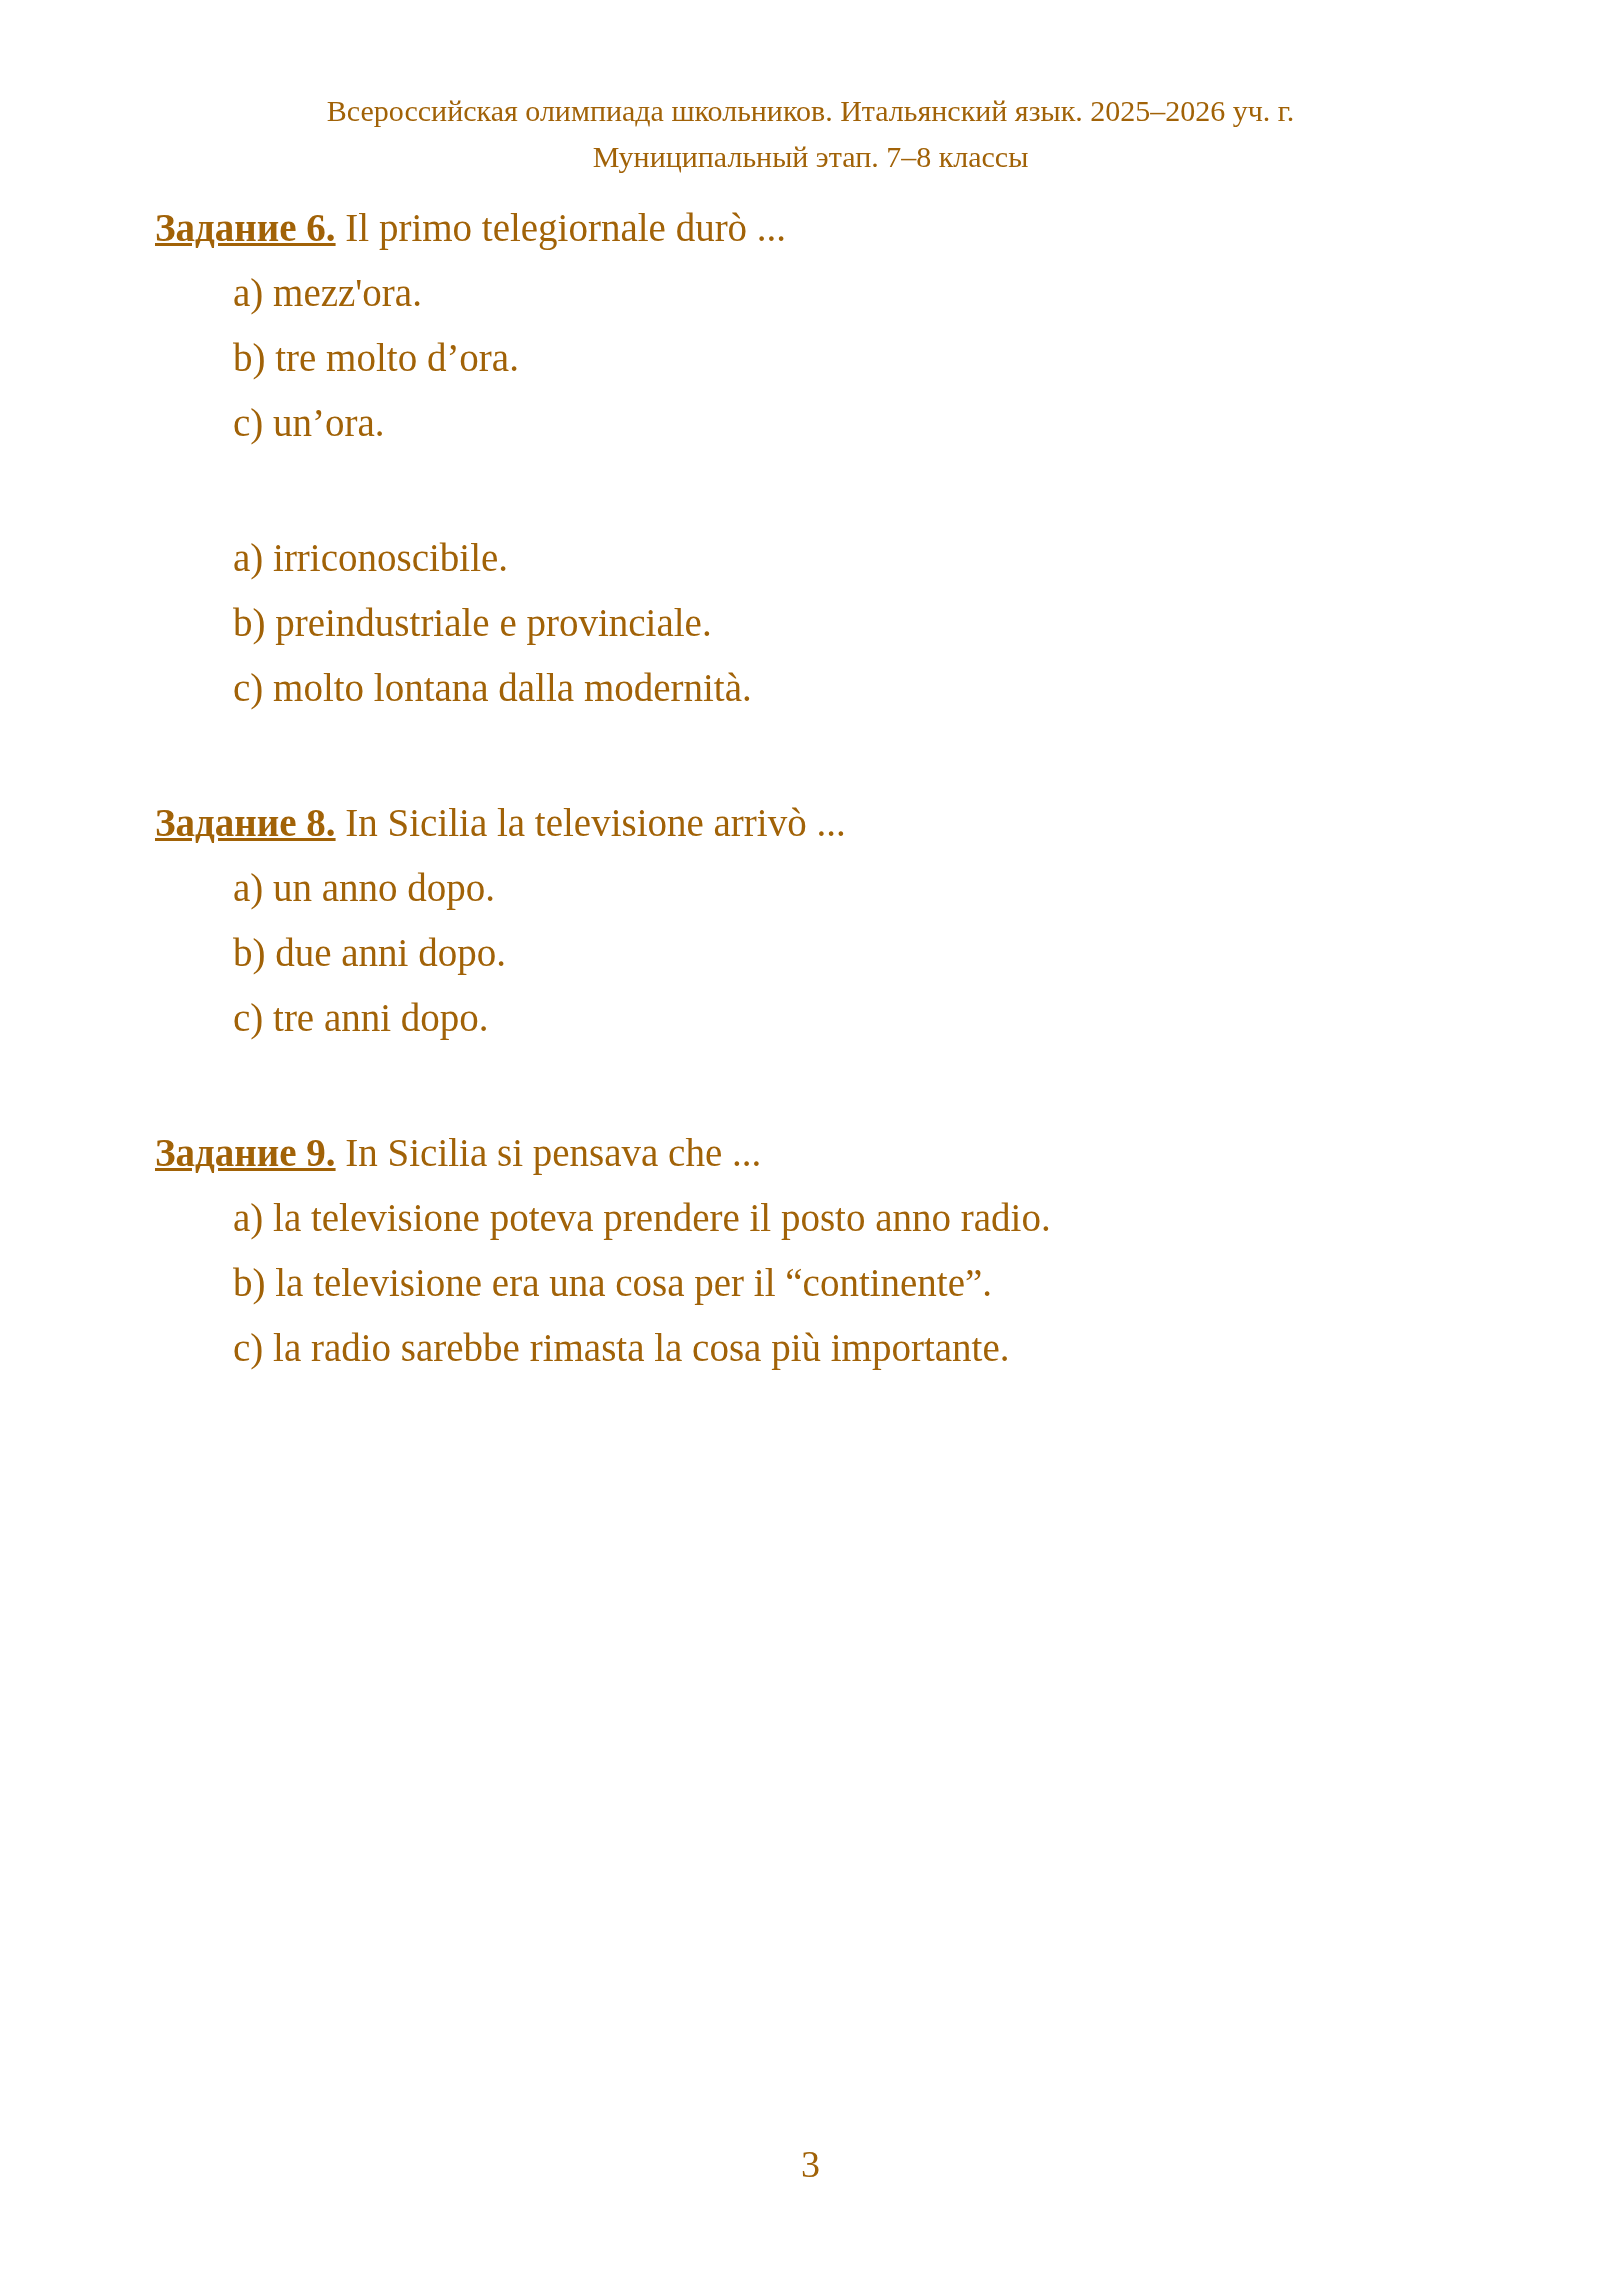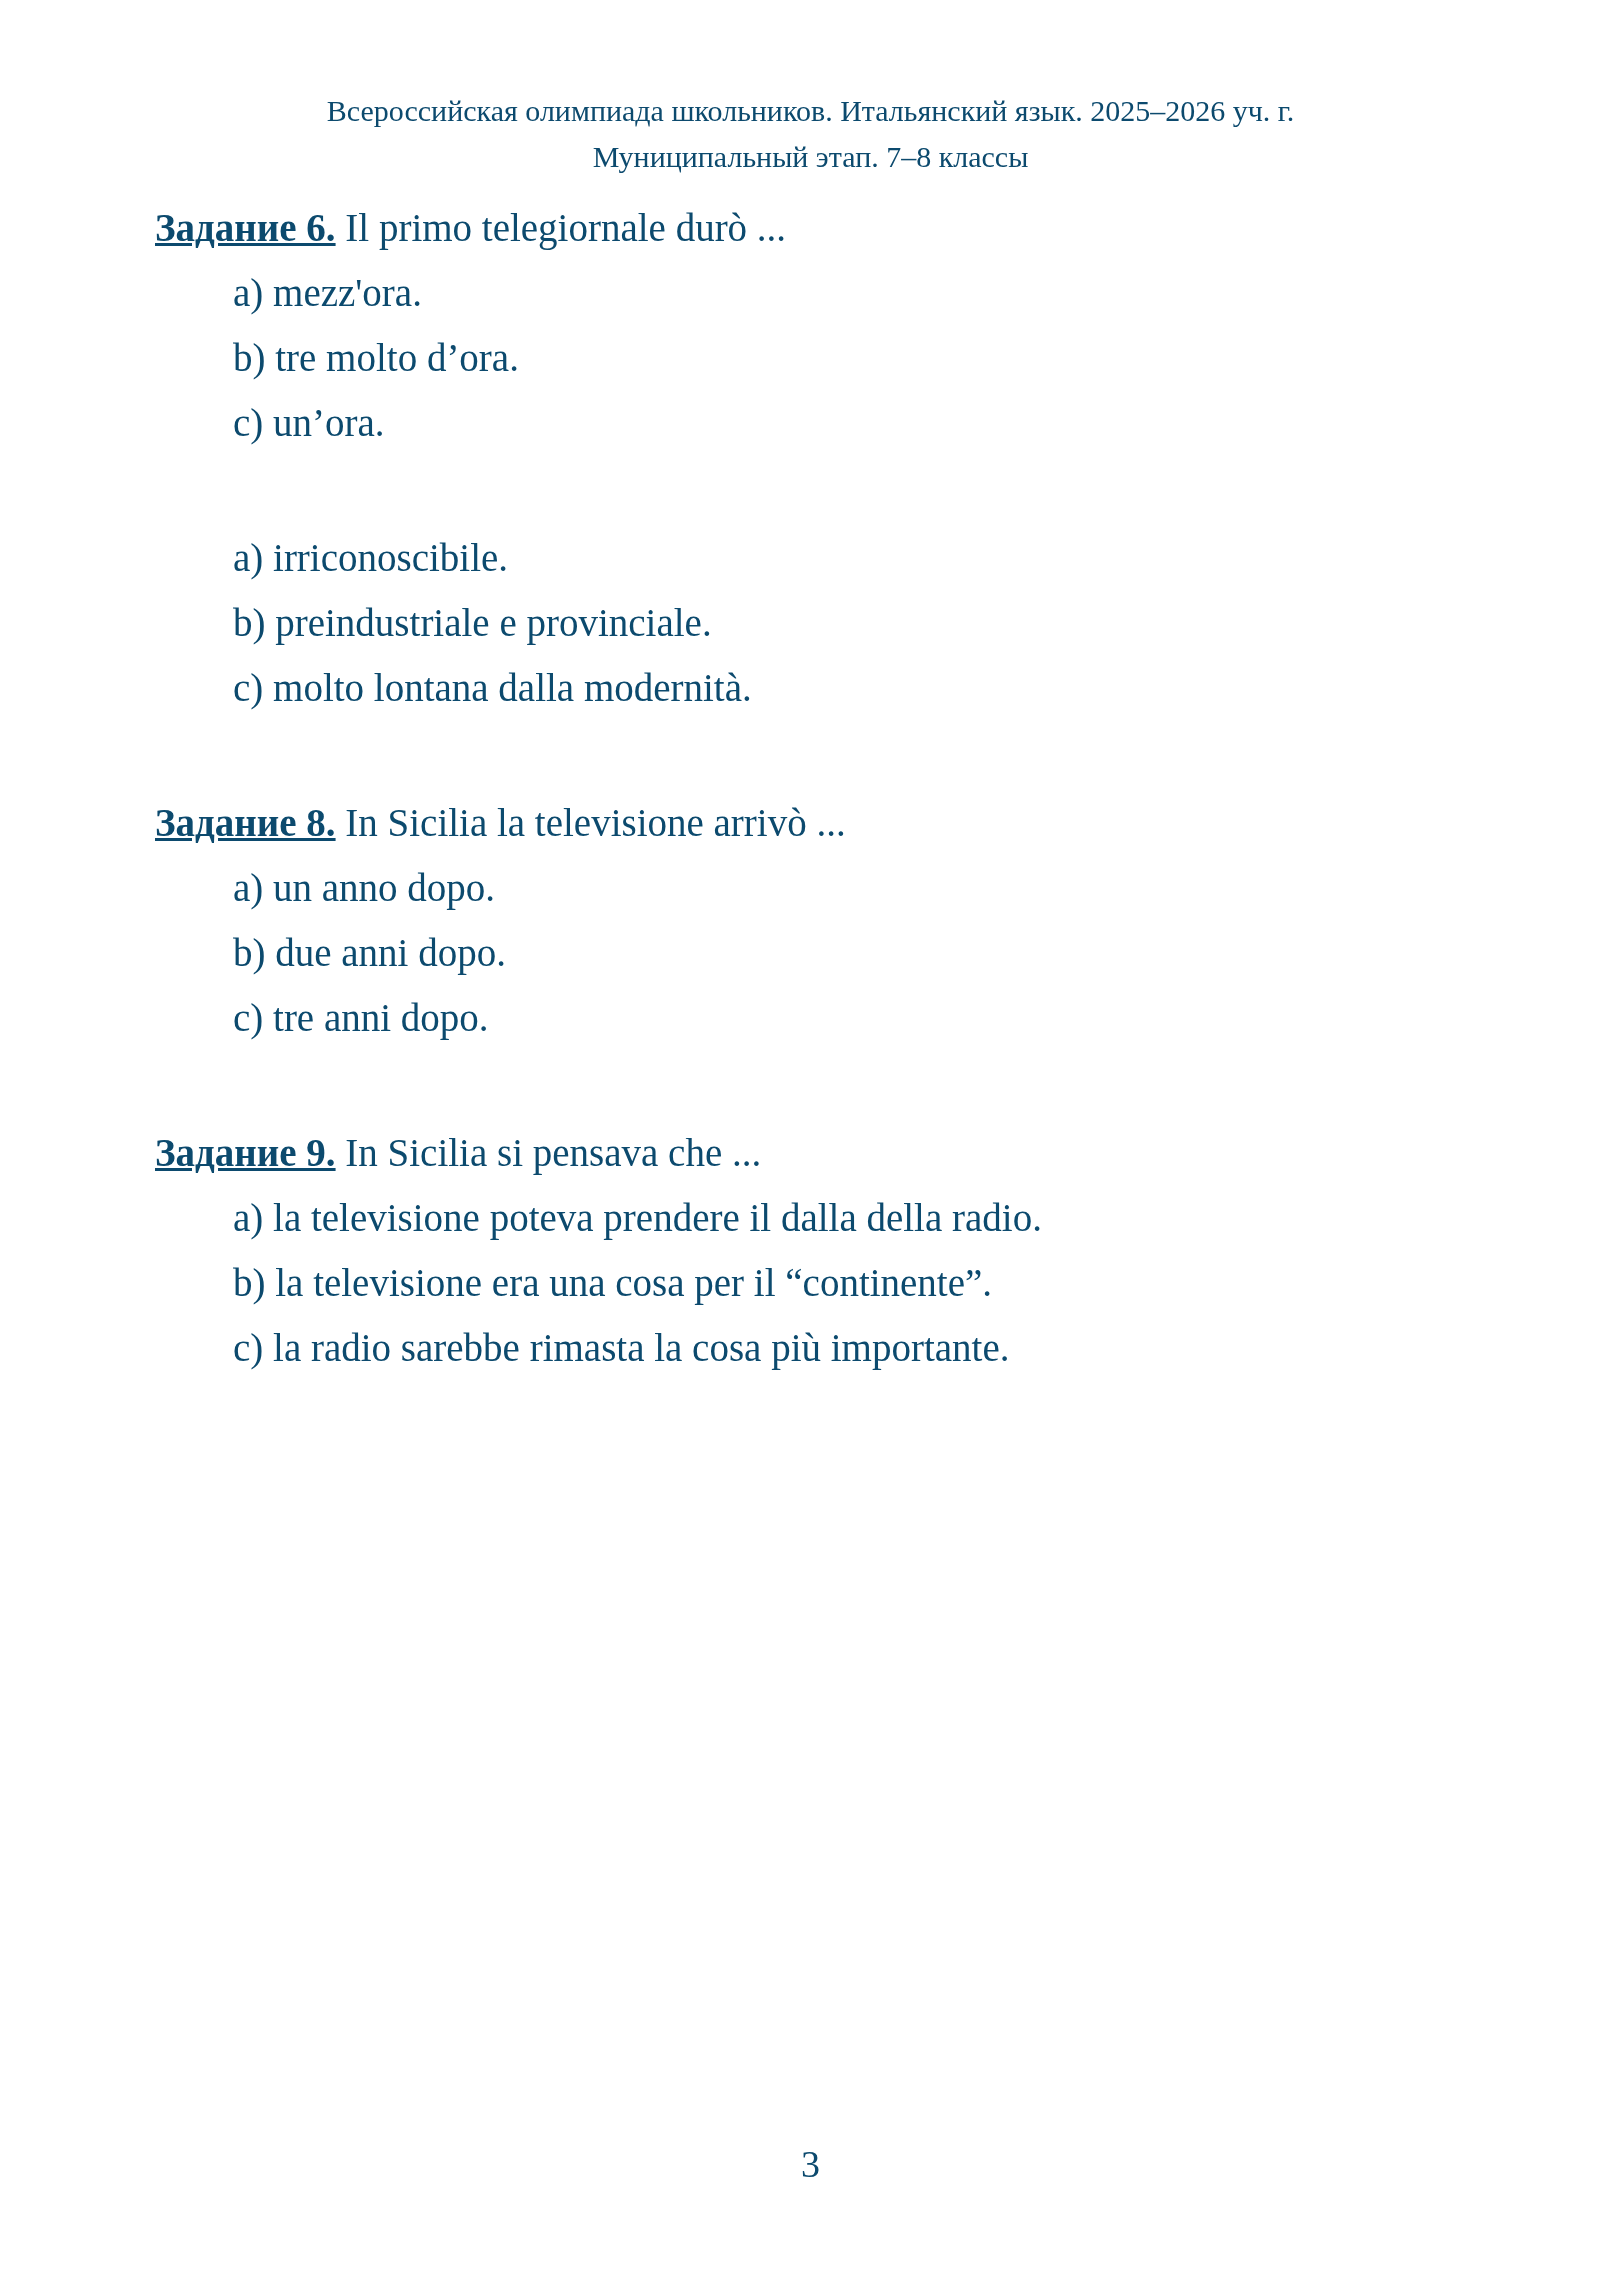--- a/index.html
+++ b/index.html
@@ -5,21 +5,21 @@
   html, body {
     margin: 0;
     padding: 0;
     background: #ffffff;
   }
   .page {
     position: relative;
     width: 1621px;
     height: 2293px;
     background: #ffffff;
-    color: #0c4a6e;
+    color: #a16207;
     font-family: "Liberation Serif", "DejaVu Serif", serif;
     overflow: hidden;
   }
   .header {
     padding-top: 88px;
     text-align: center;
     font-size: 30px;
     line-height: 46px;
   }
   .content {
@@ -77,21 +77,21 @@
 
     <div class="task">
       <div class="task-heading"><span class="task-label">Задание 8.</span> <span>In Sicilia la televisione arrivò ...</span></div>
       <div class="option">a) un anno dopo.</div>
       <div class="option">b) due anni dopo.</div>
       <div class="option">c) tre anni dopo.</div>
     </div>
 
     <div class="task">
       <div class="task-heading"><span class="task-label">Задание 9.</span> <span>In Sicilia si pensava che ...</span></div>
-      <div class="option">a) la televisione poteva prendere il dalla della radio.</div>
+      <div class="option">a) la televisione poteva prendere il posto anno radio.</div>
       <div class="option">b) la televisione era una cosa per il “continente”.</div>
       <div class="option">c) la radio sarebbe rimasta la cosa più importante.</div>
     </div>
 
   </div>
 
   <div class="page-number">3</div>
 
 </div>
 

